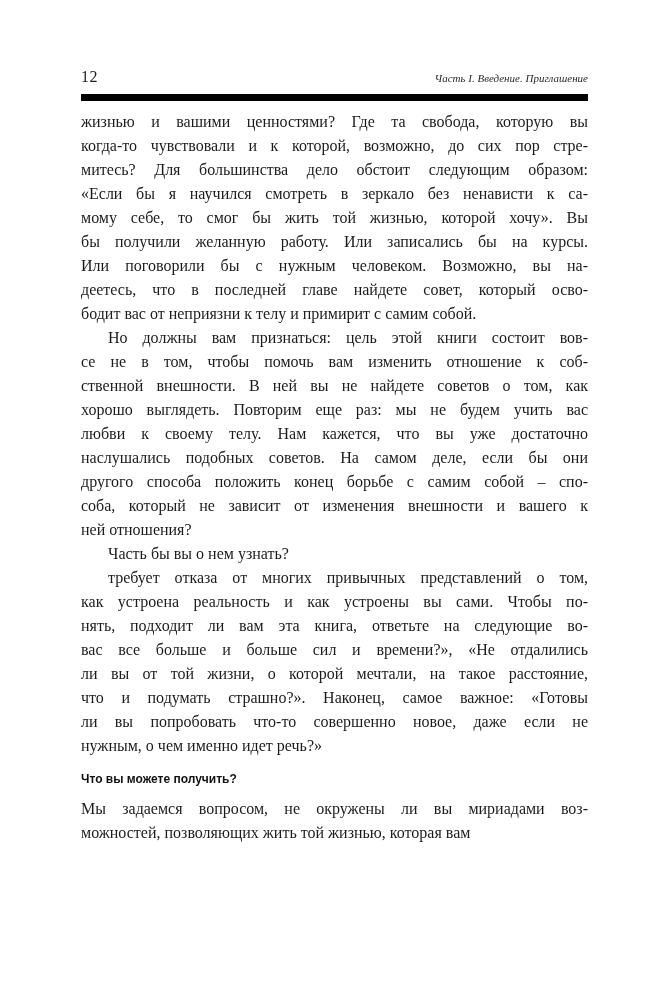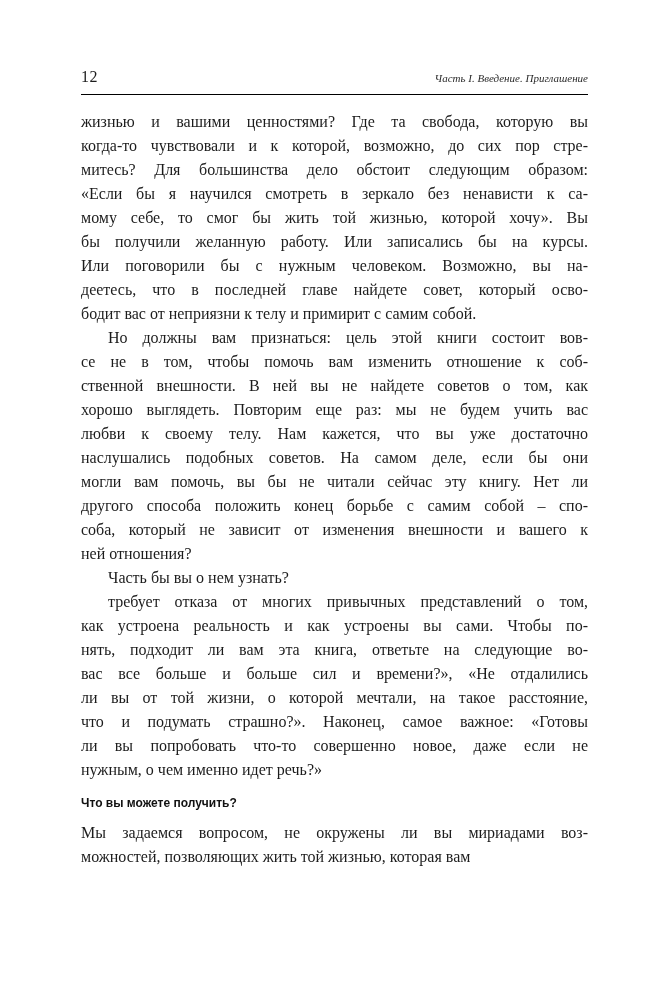--- a/index.html
+++ b/index.html
@@ -16,21 +16,21 @@
     overflow: hidden;
   }
   .running-header {
     position: absolute;
     left: 81px;
     top: 68px;
     width: 507px;
     display: flex;
     justify-content: space-between;
     align-items: baseline;
-    border-bottom: 1px solid #000000;
+    border-bottom: 7px solid #000000;
     padding-bottom: 8px;
   }
   .page-number {
     font-size: 16px;
     letter-spacing: 0.5px;
   }
   .running-title {
     font-style: italic;
     font-size: 11px;
     color: #2a2a2a;
@@ -86,21 +86,20 @@
         <div class="line">деетесь, что в последней главе найдете совет, который осво-</div>
         <div class="line last">бодит вас от неприязни к телу и примирит с самим собой.</div>
       </div>
       <div class="paragraph indent">
         <div class="line">Но должны вам признаться: цель этой книги состоит вов-</div>
         <div class="line">се не в том, чтобы помочь вам изменить отношение к соб-</div>
         <div class="line">ственной внешности. В ней вы не найдете советов о том, как</div>
         <div class="line">хорошо выглядеть. Повторим еще раз: мы не будем учить вас</div>
         <div class="line">любви к своему телу. Нам кажется, что вы уже достаточно</div>
         <div class="line">наслушались подобных советов. На самом деле, если бы они</div>
-        <div class="line">могли вам помочь, вы бы не читали сейчас эту книгу. Нет ли</div>
         <div class="line">другого способа положить конец борьбе с самим собой – спо-</div>
         <div class="line">соба, который не зависит от изменения внешности и вашего к</div>
         <div class="line last">ней отношения?</div>
       </div>
       <div class="paragraph indent">
         <div class="line last">Часть бы вы о нем узнать?</div>
       </div>
       <div class="paragraph indent">
         <div class="line">требует отказа от многих привычных представлений о том,</div>
         <div class="line">как устроена реальность и как устроены вы сами. Чтобы по-</div>

